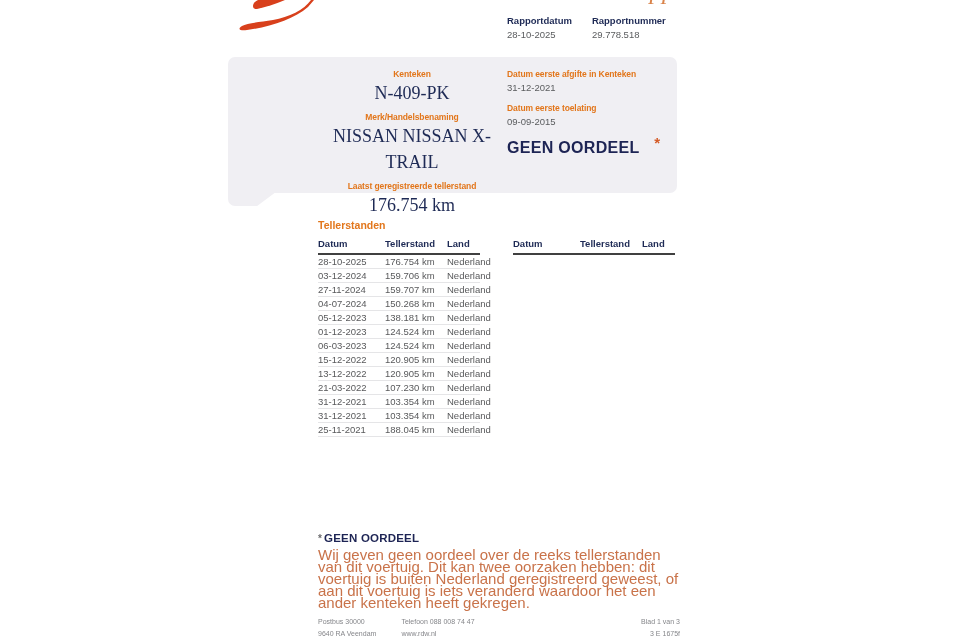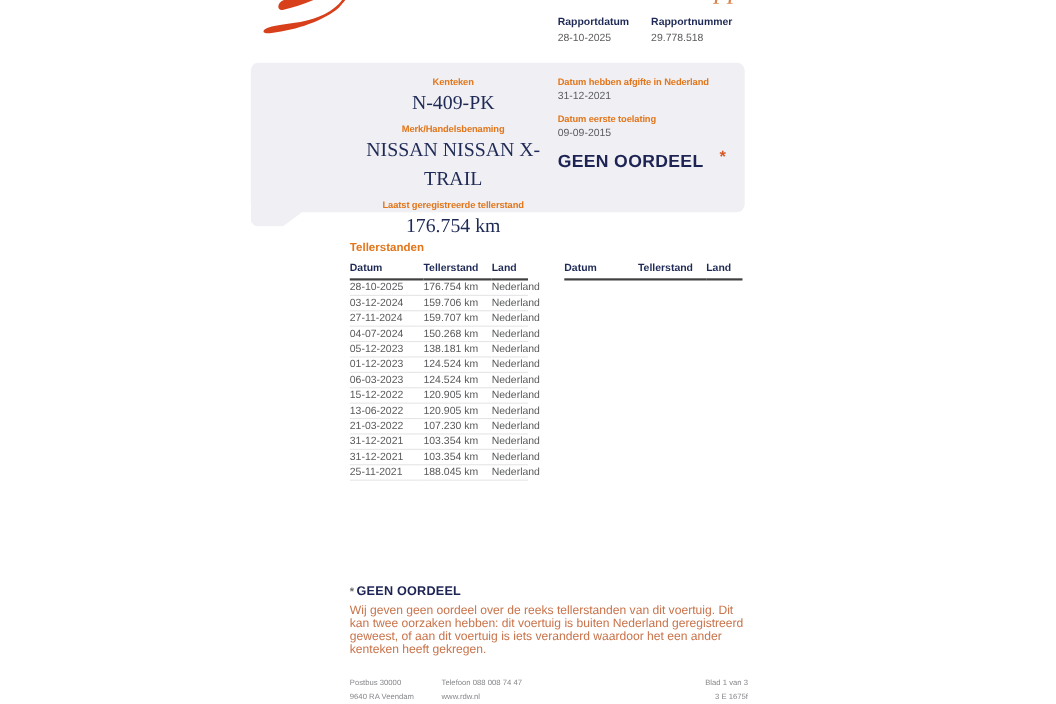--- a/index.html
+++ b/index.html
@@ -73,21 +73,21 @@
   }
   .col-datum { width:67px; }
   .col-teller { width:62px; }
   .col-land { width:33px; }
   th.land, td.land { text-align:left;margin-left:11px; }
 
   
   .footnote { position:absolute; left:318px; top:532px; width:364px; }
   .footnote-heading { font-size:11.5px; font-weight:bold; color:#1d2454; letter-spacing:0.2px; }
   .footnote-heading .fn-marker { color:#6b6b6e; font-size:10px; margin-right:2px; }
-  .footnote-body { margin-top:5px; font-size:11px; line-height:12px; color:#c9734a; }
+  .footnote-body { margin-top:5px; font-size:15px; line-height:12px; color:#c9734a; }
 
   
   .footer {
     position:absolute; left:318px; top:616px; width:362px;
     display:flex; font-size:7px; line-height:12px; color:#85868a;
   }
   .footer-col2 { margin-left:25px; }
   .footer-col3 { margin-left:auto; text-align:right; }
 </style>
 </head>
@@ -120,21 +120,21 @@
   <div class="card">
     <div class="card-left">
       <div class="card-label">Kenteken</div>
       <div class="big-serif">N-409-PK</div>
       <div class="card-label">Merk/Handelsbenaming</div>
       <div class="big-serif">NISSAN NISSAN X-TRAIL</div>
       <div class="card-label">Laatst geregistreerde tellerstand</div>
       <div class="big-serif">176.754 km</div>
     </div>
     <div class="card-right">
-      <div class="card-label">Datum hebben afgifte in Nederland</div>
+      <div class="card-label">Datum eerste afgifte in Kenteken</div>
       <div class="small-value">31-12-2021</div>
       <div class="card-label">Datum eerste toelating</div>
       <div class="small-value">09-09-2015</div>
       <div class="oordeel">GEEN OORDEEL</div>
     </div>
     <div class="card-asterisk">*</div>
   </div>
 
   <div class="tables-section">
     <div class="section-title">Tellerstanden</div>
@@ -187,21 +187,21 @@
               <td>06-03-2023</td>
               <td>124.524 km</td>
               <td class="land">Nederland</td>
             </tr>
             <tr>
               <td>15-12-2022</td>
               <td>120.905 km</td>
               <td class="land">Nederland</td>
             </tr>
             <tr>
-              <td>13-06-2022</td>
+              <td>13-12-2022</td>
               <td>120.905 km</td>
               <td class="land">Nederland</td>
             </tr>
             <tr>
               <td>21-03-2022</td>
               <td>107.230 km</td>
               <td class="land">Nederland</td>
             </tr>
             <tr>
               <td>31-12-2021</td>

